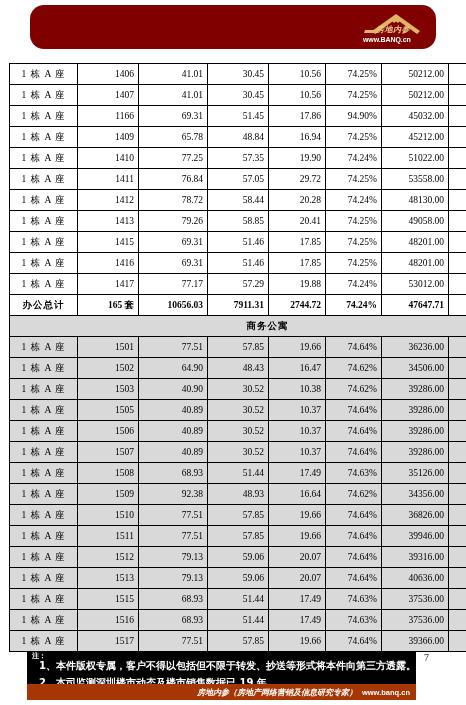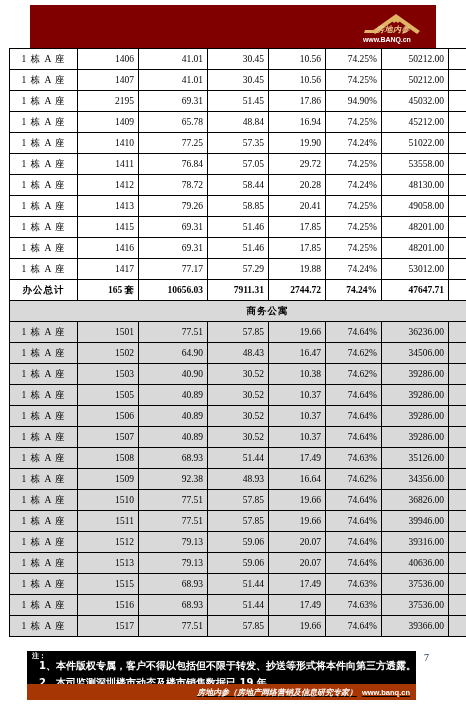--- a/index.html
+++ b/index.html
@@ -23,20 +23,21 @@
     height: 52px;
   }
   .banner {
     position: absolute;
     left: 30px;
     top: 5px;
     width: 406px;
     height: 44px;
     background: #800000;
     overflow: hidden;
+    border-radius: 14px;
   }
   .logo-block {
     position: absolute;
     right: 8px;
     bottom: 2px;
     display: flex;
     align-items: flex-end;
     gap: 3px;
   }
   .logo-mark {
@@ -76,21 +77,21 @@
     white-space: nowrap;
     letter-spacing: 0px;
     line-height: 16px;
     padding-bottom: 2px;
   }
 
   
   .table-wrap {
     position: absolute;
     left: 9px;
-    top: 48px;
+    top: 63px;
     width: 448px;
   }
   table.data {
     border-collapse: collapse;
     width: 448px;
     table-layout: fixed;
   }
   table.data td {
     border: 1px solid #000000;
     height: 20px;
@@ -164,21 +165,20 @@
     overflow: hidden;
   }
   .foot-bar-inner {
     position: absolute;
     right: 6px;
     top: 0px;
     display: flex;
     align-items: baseline;
     gap: 5px;
     line-height: 16px;
-    text-decoration: underline;
   }
   .foot-cn {
     font-family: "DejaVu Serif", serif;
     font-size: 8px;
     font-weight: bold;
     font-style: italic;
     color: #ffffff;
     white-space: nowrap;
   }
   .foot-url {
@@ -235,21 +235,21 @@
           <td class="c-unit">1407</td>
           <td class="c-a c-num">41.01</td>
           <td class="c-b c-num">30.45</td>
           <td class="c-c c-num">10.56</td>
           <td class="c-d">74.25%</td>
           <td class="c-e c-num">50212.00</td>
           <td class="c-f c-num">2059194.12</td>
         </tr>
         <tr>
           <td class="c-name">1 栋 A 座</td>
-          <td class="c-unit">2195</td>
+          <td class="c-unit">1166</td>
           <td class="c-a c-num">69.31</td>
           <td class="c-b c-num">51.45</td>
           <td class="c-c c-num">17.86</td>
           <td class="c-d">94.90%</td>
           <td class="c-e c-num">45032.00</td>
           <td class="c-f c-num">3121167.92</td>
         </tr>
         <tr>
           <td class="c-name">1 栋 A 座</td>
           <td class="c-unit">1409</td>

